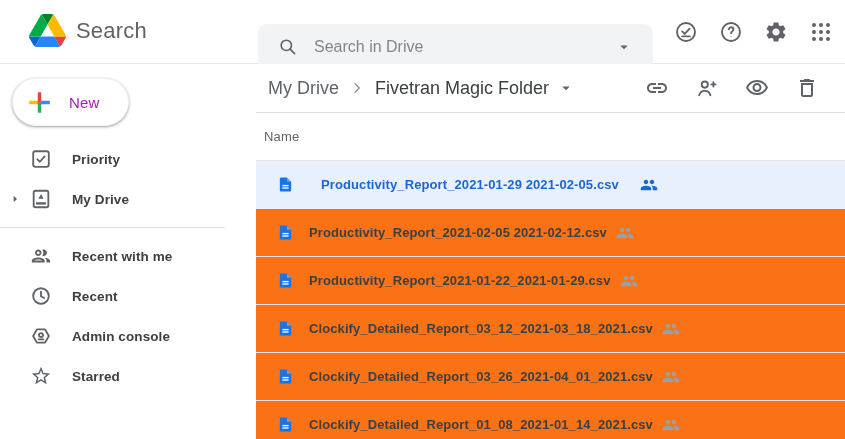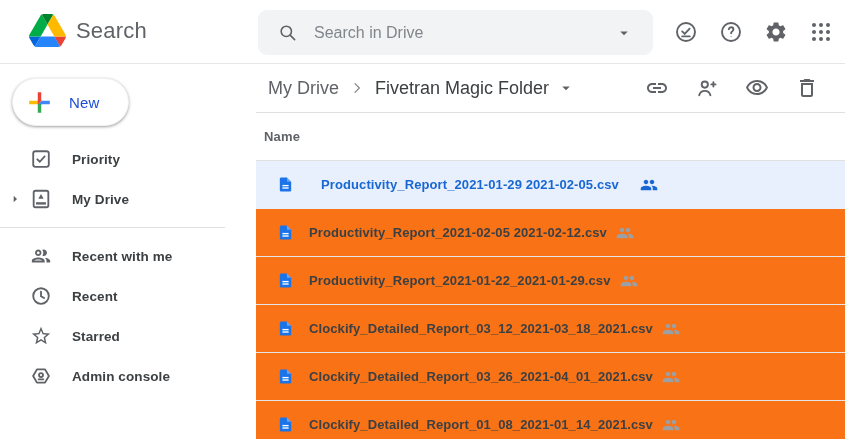--- a/index.html
+++ b/index.html
@@ -8,39 +8,39 @@
     font-family:"Liberation Sans", sans-serif; }
   .app { position:relative; width:845px; height:439px; }
 
   
   .header { position:absolute; top:0; left:0; right:0; height:64px;
     background:#fff; border-bottom:1px solid #e4e6e8; }
   .logo-wrap { position:absolute; left:29px; top:14px; display:flex; align-items:center; }
   .logo-wrap svg { display:block; }
   .app-name { margin-left:10px; font-size:22px; color:#5f6368; letter-spacing:.2px; }
 
-  .search-bar { position:absolute; left:258px; top:10px; width:395px; height:45px;
+  .search-bar { position:absolute; left:258px; top:24px; width:395px; height:45px;
     background:#f1f3f4; border-radius:9px; display:flex; align-items:center; }
   .search-bar .mag { margin-left:20px; color:#5f6368; display:flex; }
   .search-input { flex:1; margin-left:17px; border:none; outline:none; background:transparent;
     font-size:16px; color:#3c4043; font-family:"Liberation Sans",sans-serif; }
   .search-input::placeholder { color:#80868b; }
   .search-caret { margin-right:20px; color:#5f6368; display:flex; cursor:pointer; }
 
   .header-icons { position:absolute; right:12px; top:20px; display:flex; align-items:center; }
   .hicon { width:24px; height:24px; color:#5f6368; margin-left:21px; cursor:pointer; display:flex; }
   .hicon svg { width:24px; height:24px; }
 
   
   .sidebar { position:absolute; top:64px; left:0; width:256px; bottom:0; background:#fff; }
   .new-btn { margin:14px 0 0 12px; width:117px; height:48px; background:#fff;
     border:1px solid #f1f1f1; border-radius:24px; display:flex; align-items:center; cursor:pointer;
     box-shadow:0 1px 2px 0 rgba(60,64,67,.30), 0 1px 3px 1px rgba(60,64,67,.15); }
   .new-btn svg { margin-left:11px; }
-  .new-btn .new-label { margin-left:14px; font-size:15px; color:#1d4ed8; letter-spacing:.2px; }
+  .new-btn .new-label { margin-left:14px; font-size:15px; color:#a21caf; letter-spacing:.2px; }
 
   .nav { margin-top:13px; }
   .nav-item { height:40px; display:flex; align-items:center; cursor:pointer; color:#3c4043; }
   .nav-arrow { width:16px; height:16px; margin-left:7px; color:#5f6368; flex:0 0 16px; }
   .nav-arrow svg { width:16px; height:16px; }
   .nav-arrow.empty { visibility:hidden; }
   .nav-icon { width:22px; height:22px; margin-left:7px; color:#5f6368; flex:0 0 22px; display:flex; }
   .nav-icon svg { width:22px; height:22px; }
   .nav-label { margin-left:20px; font-size:13.5px; font-weight:600; color:#3c4043; letter-spacing:.1px; }
   .nav-divider { height:1px; background:#e0e0e0; margin:8px 31px 8px 0; }
@@ -52,21 +52,21 @@
   .crumb { font-size:18px; color:#5f6368; cursor:pointer; white-space:nowrap; }
   .crumb.current { color:#3c4043; }
   .crumb-sep { margin:0 10px; color:#80868b; display:flex; }
   .crumb-caret { margin-left:8px; color:#5f6368; display:flex; cursor:pointer; }
   .toolbar-spacer { flex:1; }
   .toolbar-icons { display:flex; align-items:center; margin-right:26px; }
   .ticon { width:24px; height:24px; color:#5f6368; margin-left:26px; cursor:pointer; display:flex; }
   .ticon svg { width:24px; height:24px; }
 
   .list-header { height:48px; border-bottom:1px solid #e0e0e0; display:flex; align-items:center;
-    padding-left:8px;font-weight:bold; }
+    padding-left:8px; }
   .col-name { font-size:13px; color:#5f6368; letter-spacing:.2px; }
 
   .row { height:48px; display:flex; align-items:center; padding-left:21px;
     border-bottom:1px solid #e3e5e8; cursor:pointer; background:#f97316; }
   .row .doc { width:17px; height:17px; flex:0 0 17px; display:flex; }
   .row .fname { margin-left:15px; font-size:13px; font-weight:600; color:#3c4043;
     letter-spacing:.1px; white-space:nowrap; }
   .row .people { width:18px; height:18px; margin-left:9px; color:#9aa0a6; display:flex; }
   .row .people svg { width:18px; height:18px; }
   .row.selected { background:#e8f0fe; border-bottom-color:#e8f0fe;gap:12px; }
@@ -202,37 +202,37 @@
             <circle cx="12" cy="12" r="8.5"></circle>
             <path d="M12 7.2v5l3.4 2" stroke-linecap="round"></path>
           </svg>
         </span>
         <span class="nav-label">Recent</span>
       </div>
 
       <div class="nav-item">
         <span class="nav-arrow empty"></span>
         <span class="nav-icon">
-          <svg viewBox="0 0 24 24" fill="currentColor">
-            <path d="M22 9.24l-7.19-.62L12 2 9.19 8.63 2 9.24l5.46 4.73L5.82 21 12 17.27 18.18 21l-1.63-7.03L22 9.24zM12 15.4l-3.76 2.27 1-4.28-3.32-2.88 4.38-.38L12 6.1l1.71 4.04 4.38.38-3.32 2.88 1 4.28L12 15.4z"></path>
-          </svg>
-        </span>
-        <span class="nav-label">Starred</span>
-      </div>
-
-      <div class="nav-item">
-        <span class="nav-arrow empty"></span>
-        <span class="nav-icon">
           <svg viewBox="0 0 24 24" fill="none" stroke="currentColor" stroke-width="2">
             <path d="M7.6 4.8h8.8l4.2 7.2-4.2 7.2H7.6L3.4 12z" stroke-linejoin="round"></path>
             <circle cx="12" cy="11" r="2.2"></circle>
             <path d="M9.4 15.6h5.2" stroke-linecap="round"></path>
           </svg>
         </span>
         <span class="nav-label">Admin console</span>
+      </div>
+
+      <div class="nav-item">
+        <span class="nav-arrow empty"></span>
+        <span class="nav-icon">
+          <svg viewBox="0 0 24 24" fill="currentColor">
+            <path d="M22 9.24l-7.19-.62L12 2 9.19 8.63 2 9.24l5.46 4.73L5.82 21 12 17.27 18.18 21l-1.63-7.03L22 9.24zM12 15.4l-3.76 2.27 1-4.28-3.32-2.88 4.38-.38L12 6.1l1.71 4.04 4.38.38-3.32 2.88 1 4.28L12 15.4z"></path>
+          </svg>
+        </span>
+        <span class="nav-label">Starred</span>
       </div>
 
     </div>
   </div>
 
   <div class="main">
 
     <div class="toolbar">
       <span class="crumb">My Drive</span>
       <span class="crumb-sep">

